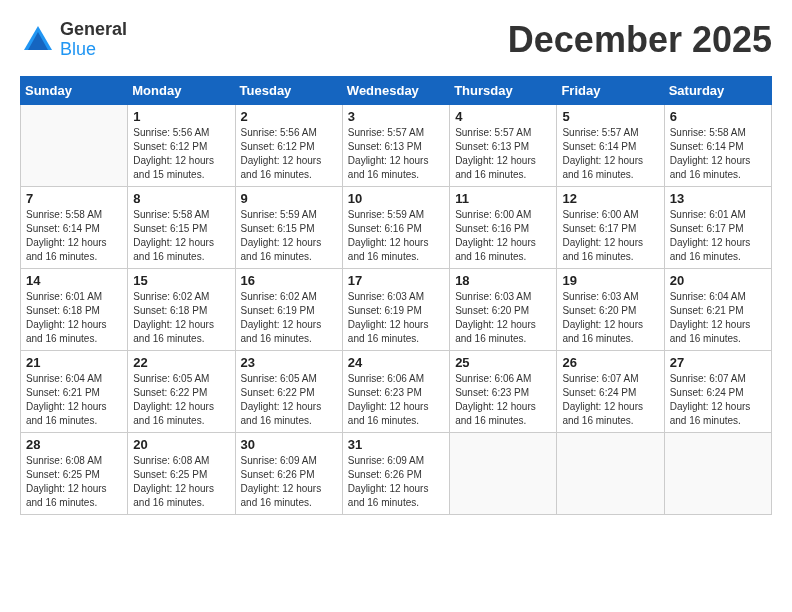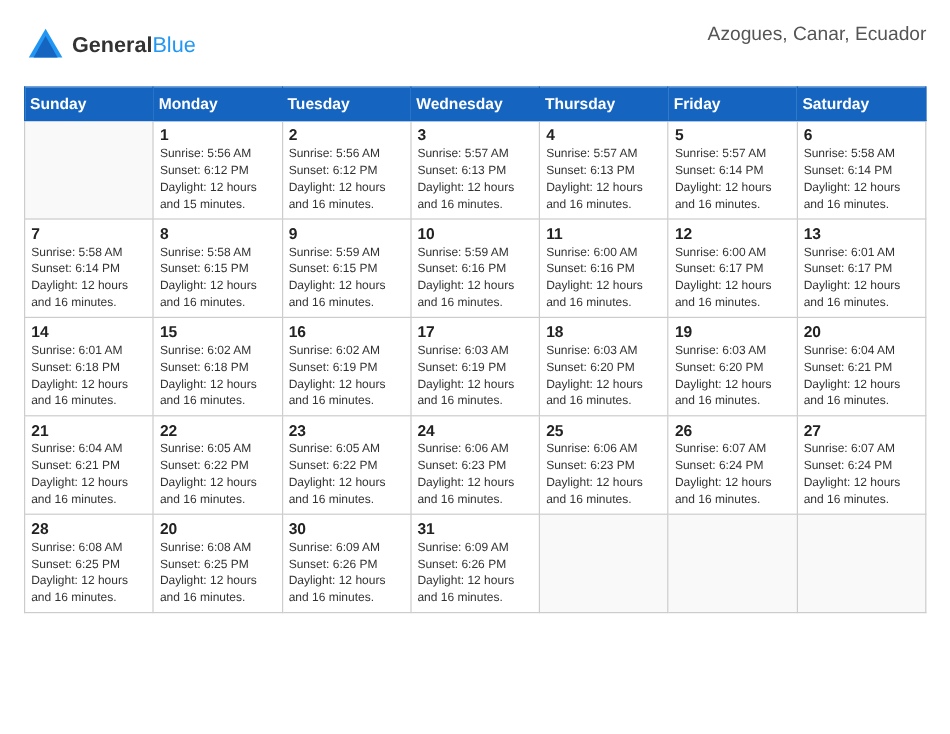--- a/index.html
+++ b/index.html
@@ -15,20 +15,21 @@
       justify-content: space-between;
       align-items: flex-start;
       margin-bottom: 16px;
     }
     .logo {
       display: flex;
       align-items: center;
     }
     .logo-text {
       display: flex;
+      flex-direction: column;
       line-height: 1.1;
     }
     .logo-general {
       font-size: 18px;
       font-weight: bold;
       color: #333;
     }
     .logo-blue {
       font-size: 18px;
       font-weight: normal;
@@ -97,21 +98,21 @@
     <svg class="logo-icon" viewBox="0 0 36 36">
       <polygon points="18,4 32,28 4,28" fill="#2196F3"></polygon>
       <polygon points="18,10 28,28 8,28" fill="#1565C0"></polygon>
     </svg>
     <div class="logo-text">
       <span class="logo-general">General</span>
       <span class="logo-blue">Blue</span>
     </div>
   </div>
   <div class="title-block">
-    <div class="location">Azogues, Canar, Ecuador</div>
+    <div class="month-year">December 2025</div>
   </div>
 </div>
 
 <table class="calendar">
   <thead>
     <tr>
     <th>Sunday</th>
         <th>Monday</th>
         <th>Tuesday</th>
         <th>Wednesday</th>

